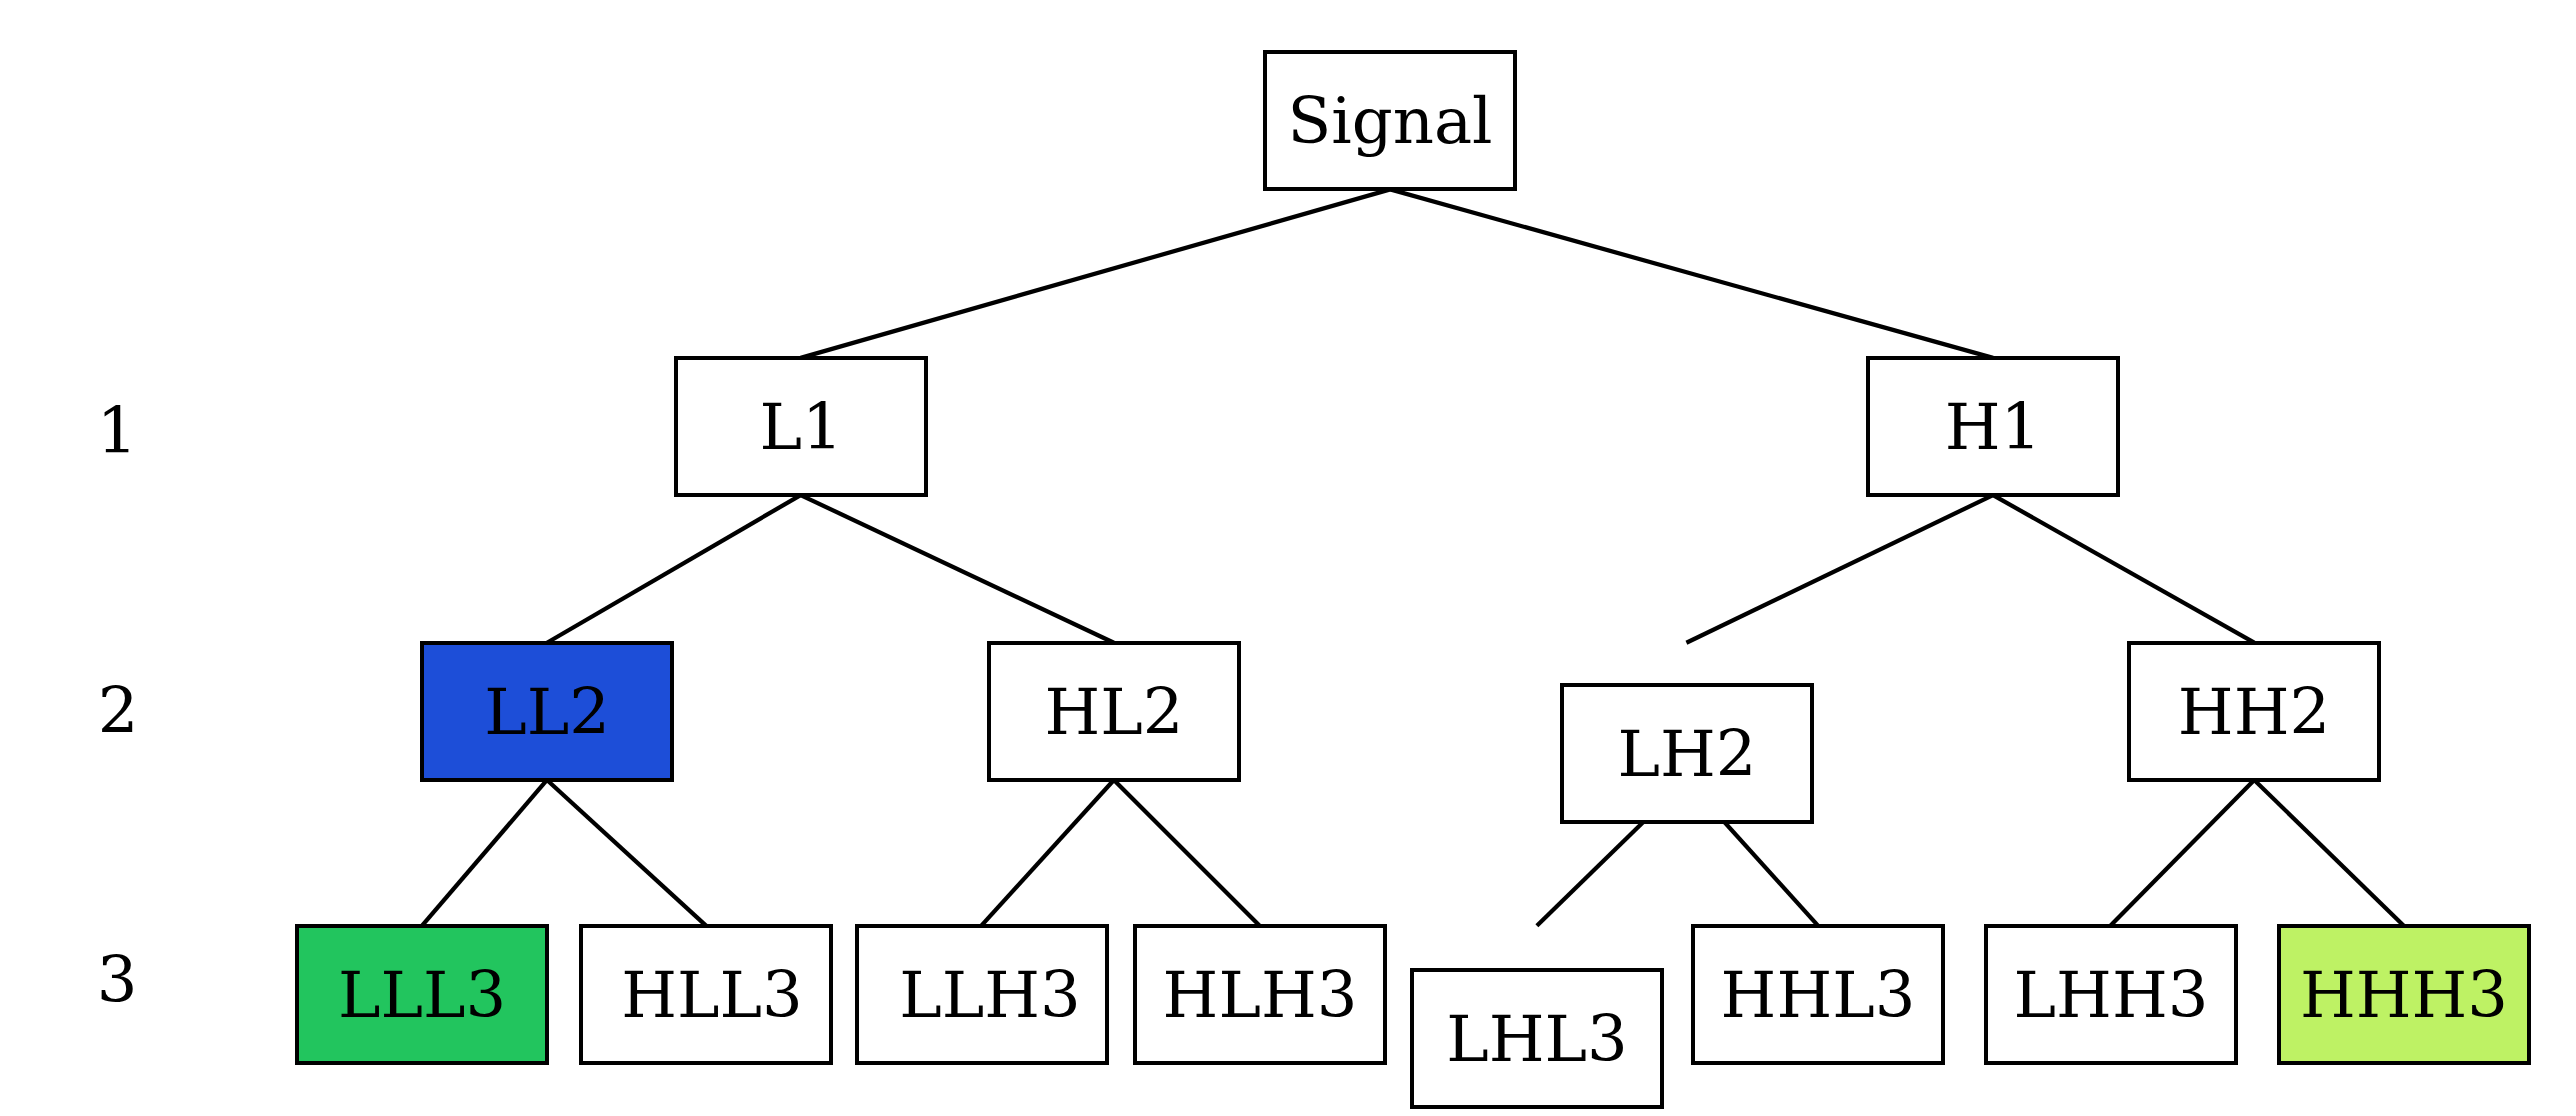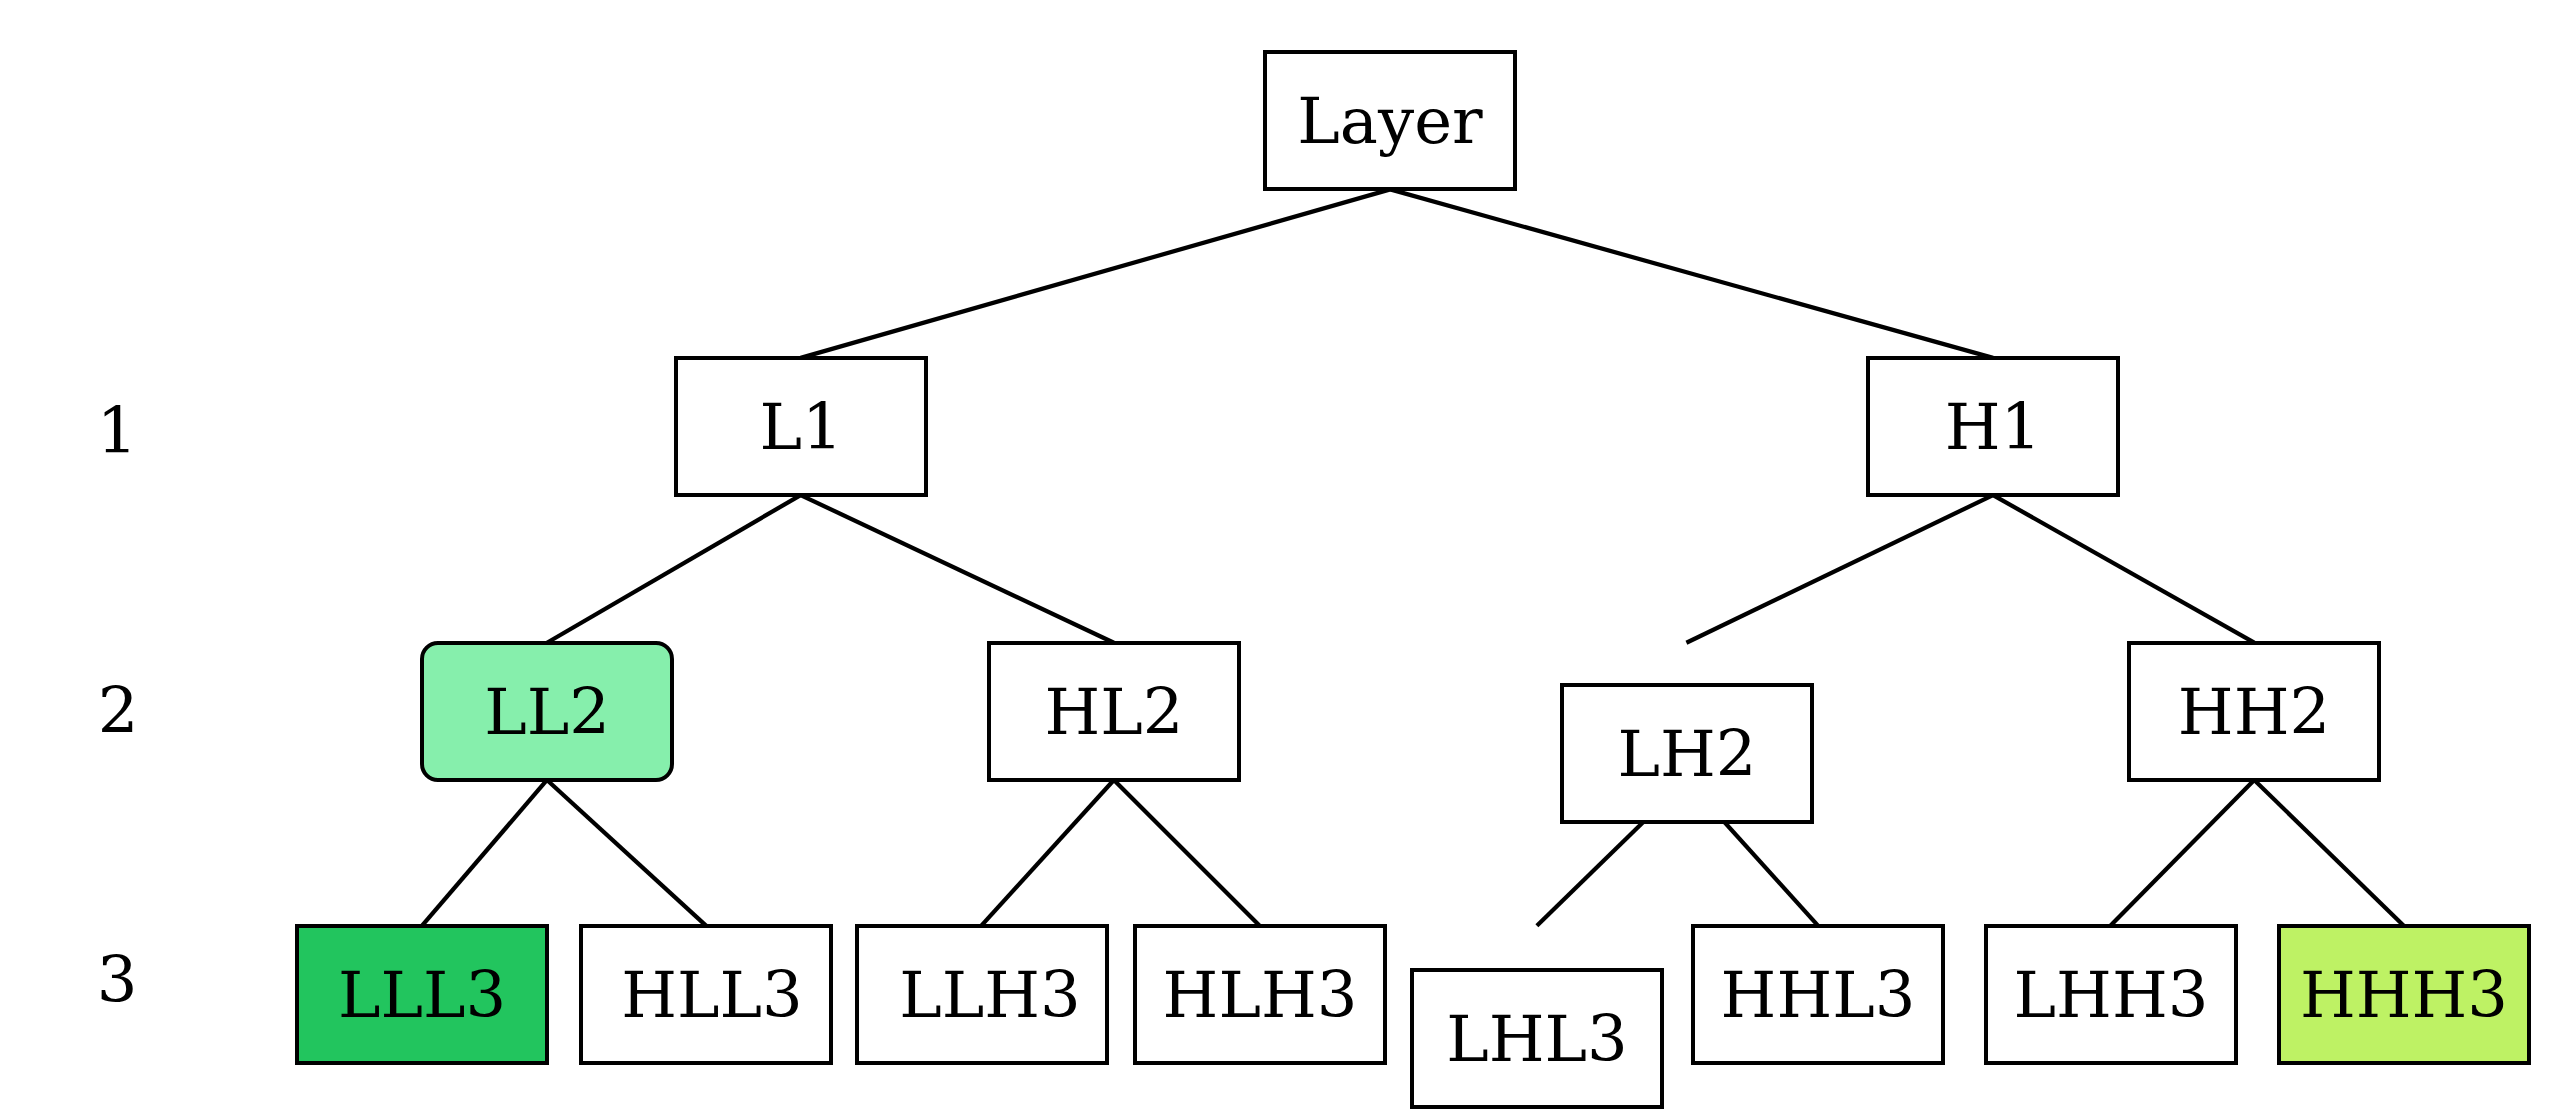--- a/index.html
+++ b/index.html
@@ -69,24 +69,24 @@
       <line x1="578" y1="824" x2="446" y2="978" stroke="#000000"></line>
       <line x1="578" y1="824" x2="746" y2="978" stroke="#000000"></line>
       <line x1="1177" y1="824" x2="1037" y2="978" stroke="#000000"></line>
       <line x1="1177" y1="824" x2="1331" y2="978" stroke="#000000"></line>
       <line x1="1782" y1="824" x2="1624" y2="978" stroke="#000000"></line>
       <line x1="1782" y1="824" x2="1921" y2="978" stroke="#000000"></line>
       <line x1="2382" y1="824" x2="2230" y2="978" stroke="#000000"></line>
       <line x1="2382" y1="824" x2="2540" y2="978" stroke="#000000"></line>
     </svg>
   <div id="nodes">
-      <div class="node" style="left: 1263px; top: 50px; background: rgb(255, 255, 255); border-color: rgb(0, 0, 0);">Layer</div>
+      <div class="node" style="left: 1263px; top: 50px; background: rgb(255, 255, 255); border-color: rgb(0, 0, 0);">Signal</div>
       <div class="node" style="left: 674px; top: 356px; background: rgb(255, 255, 255); border-color: rgb(0, 0, 0);">L1</div>
       <div class="node" style="left: 1866px; top: 356px; background: rgb(255, 255, 255); border-color: rgb(0, 0, 0);">H1</div>
-      <div class="node" style="left: 420px; top: 641px; background: #86efac; border-color: rgb(0, 0, 0); border-radius: 18px;">LL2</div>
+      <div class="node" style="left: 420px; top: 641px; background: #1d4ed8; border-color: rgb(0, 0, 0);">LL2</div>
       <div class="node" style="left: 987px; top: 641px; background: rgb(255, 255, 255); border-color: rgb(0, 0, 0);">HL2</div>
       <div class="node" style="left: 1560px; top: 641px; background: rgb(255, 255, 255); border-color: rgb(0, 0, 0); margin-top: 42px;">LH2</div>
       <div class="node" style="left: 2127px; top: 641px; background: rgb(255, 255, 255); border-color: rgb(0, 0, 0);">HH2</div>
       <div class="node" style="left: 295px; top: 924px; background: #22c55e; border-color: rgb(0, 0, 0);">LLL3</div>
       <div class="node" style="left: 579px; top: 924px; background: rgb(255, 255, 255); border-color: rgb(0, 0, 0); padding-left: 12px;">HLL3</div>
       <div class="node" style="left: 855px; top: 924px; background: rgb(255, 255, 255); border-color: rgb(0, 0, 0); padding-left: 16px;">LLH3</div>
       <div class="node" style="left: 1133px; top: 924px; background: rgb(255, 255, 255); border-color: rgb(0, 0, 0);">HLH3</div>
       <div class="node" style="left: 1410px; top: 924px; background: rgb(255, 255, 255); border-color: rgb(0, 0, 0); margin-top: 44px;">LHL3</div>
       <div class="node" style="left: 1691px; top: 924px; background: rgb(255, 255, 255); border-color: rgb(0, 0, 0);">HHL3</div>
       <div class="node" style="left: 1984px; top: 924px; background: rgb(255, 255, 255); border-color: rgb(0, 0, 0);">LHH3</div>

